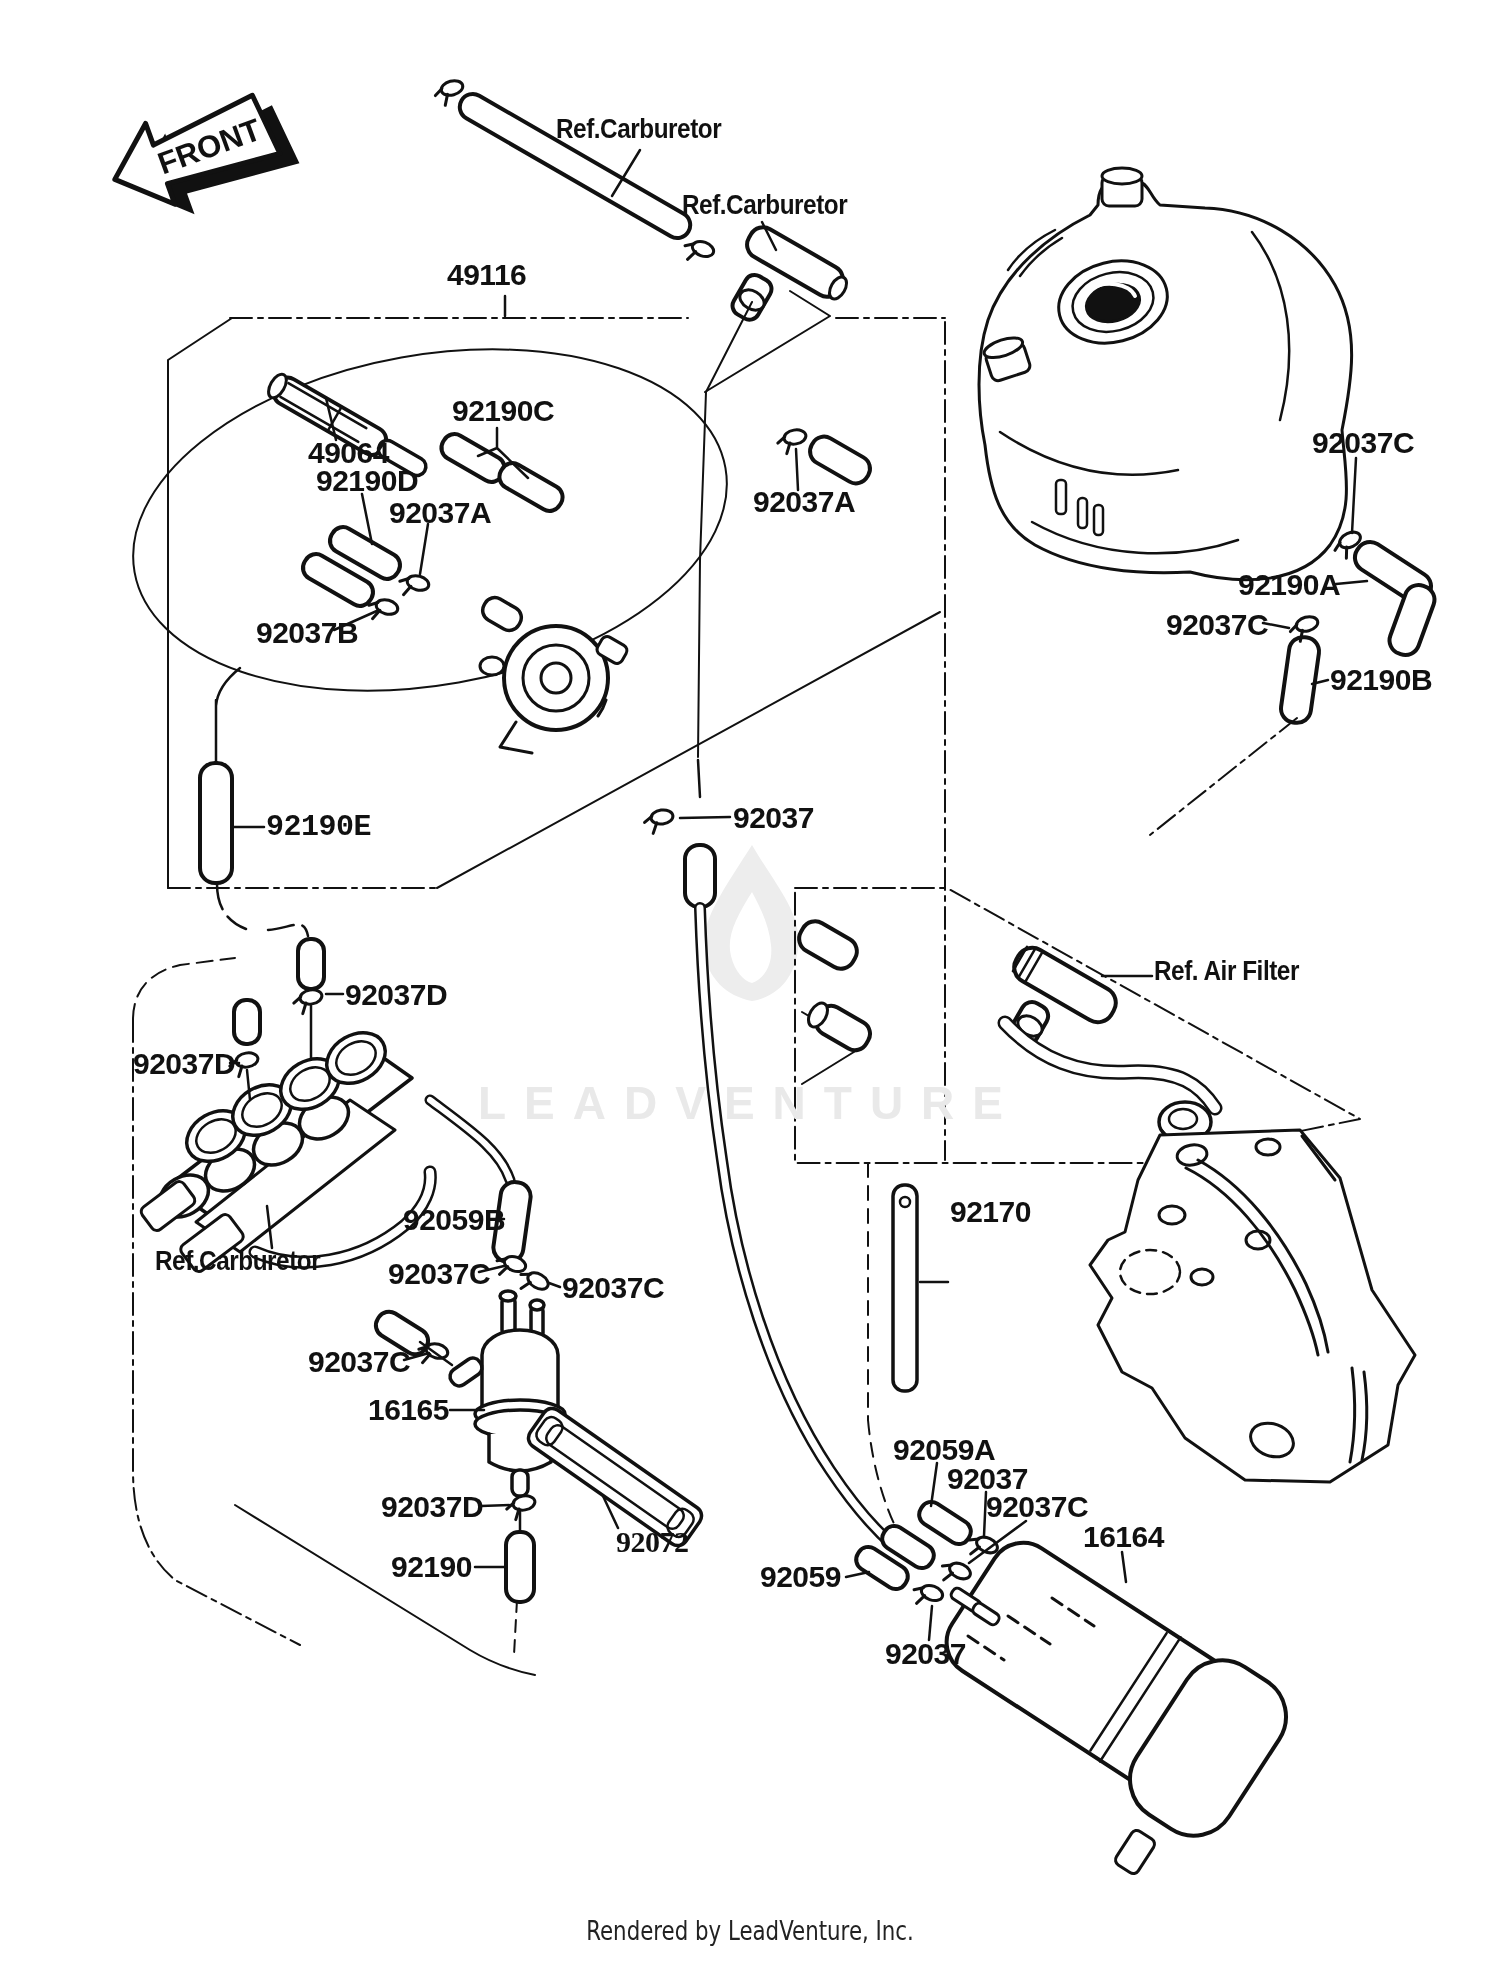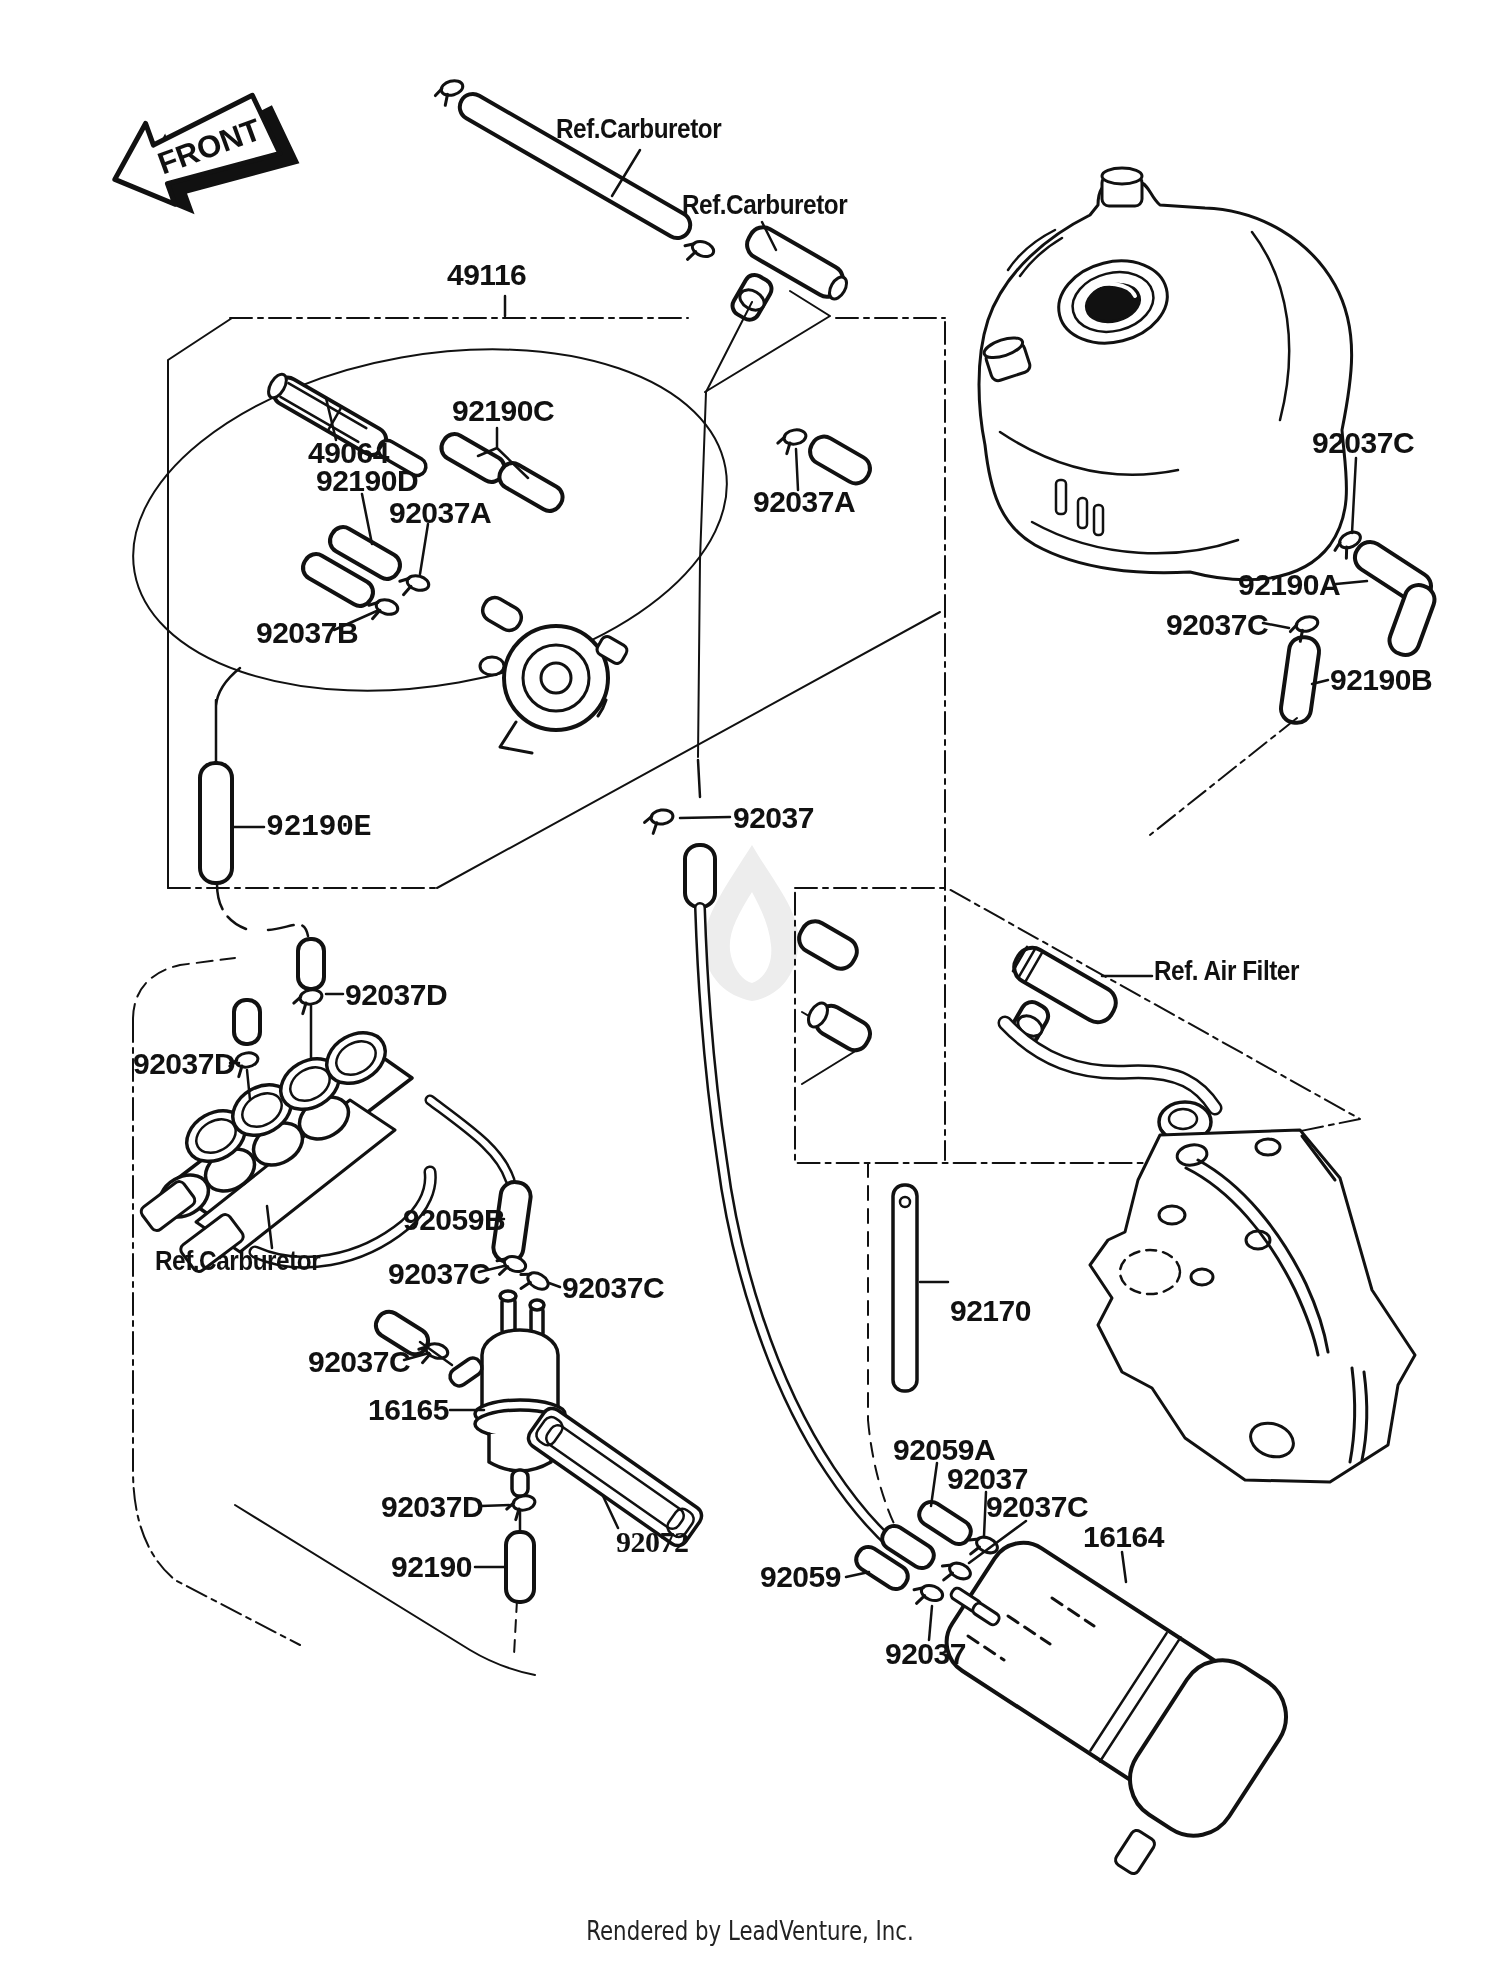--- a/index.html
+++ b/index.html
@@ -351,25 +351,26 @@
       <span class="plabel" style="left: 133px; top: 1049px;">92037D</span>
       <span class="plabel" style="left: 403px; top: 1205px;">92059B</span>
       <span class="plabel ref" style="left: 155px; top: 1248px;">Ref.Carburetor</span>
       <span class="plabel" style="left: 388px; top: 1259px;">92037C</span>
       <span class="plabel" style="left: 562px; top: 1273px;">92037C</span>
       <span class="plabel" style="left: 308px; top: 1347px;">92037C</span>
       <span class="plabel" style="left: 368px; top: 1395px;">16165</span>
       <span class="plabel" style="left: 381px; top: 1492px;">92037D</span>
       <span class="plabel" style="left: 616px; top: 1527px; font-family: Liberation Serif, serif;">92072</span>
       <span class="plabel" style="left: 391px; top: 1552px;">92190</span>
-      <span class="plabel" style="left: 950px; top: 1296px;">92170</span>
+      <span class="plabel" style="left: 950px; top: 1197px;">92170</span>
       <span class="plabel" style="left: 893px; top: 1435px;">92059A</span>
       <span class="plabel" style="left: 947px; top: 1464px;">92037</span>
       <span class="plabel" style="left: 986px; top: 1492px;">92037C</span>
       <span class="plabel" style="left: 1083px; top: 1522px;">16164</span>
       <span class="plabel" style="left: 760px; top: 1562px;">92059</span>
       <span class="plabel" style="left: 885px; top: 1639px;">92037</span>
     </div>
 
+<div id="watermark-text">LEADVENTURE</div>
 
 <div id="footer-credit">Rendered by LeadVenture, Inc.</div>
 
 </div>
 
 </body></html>

